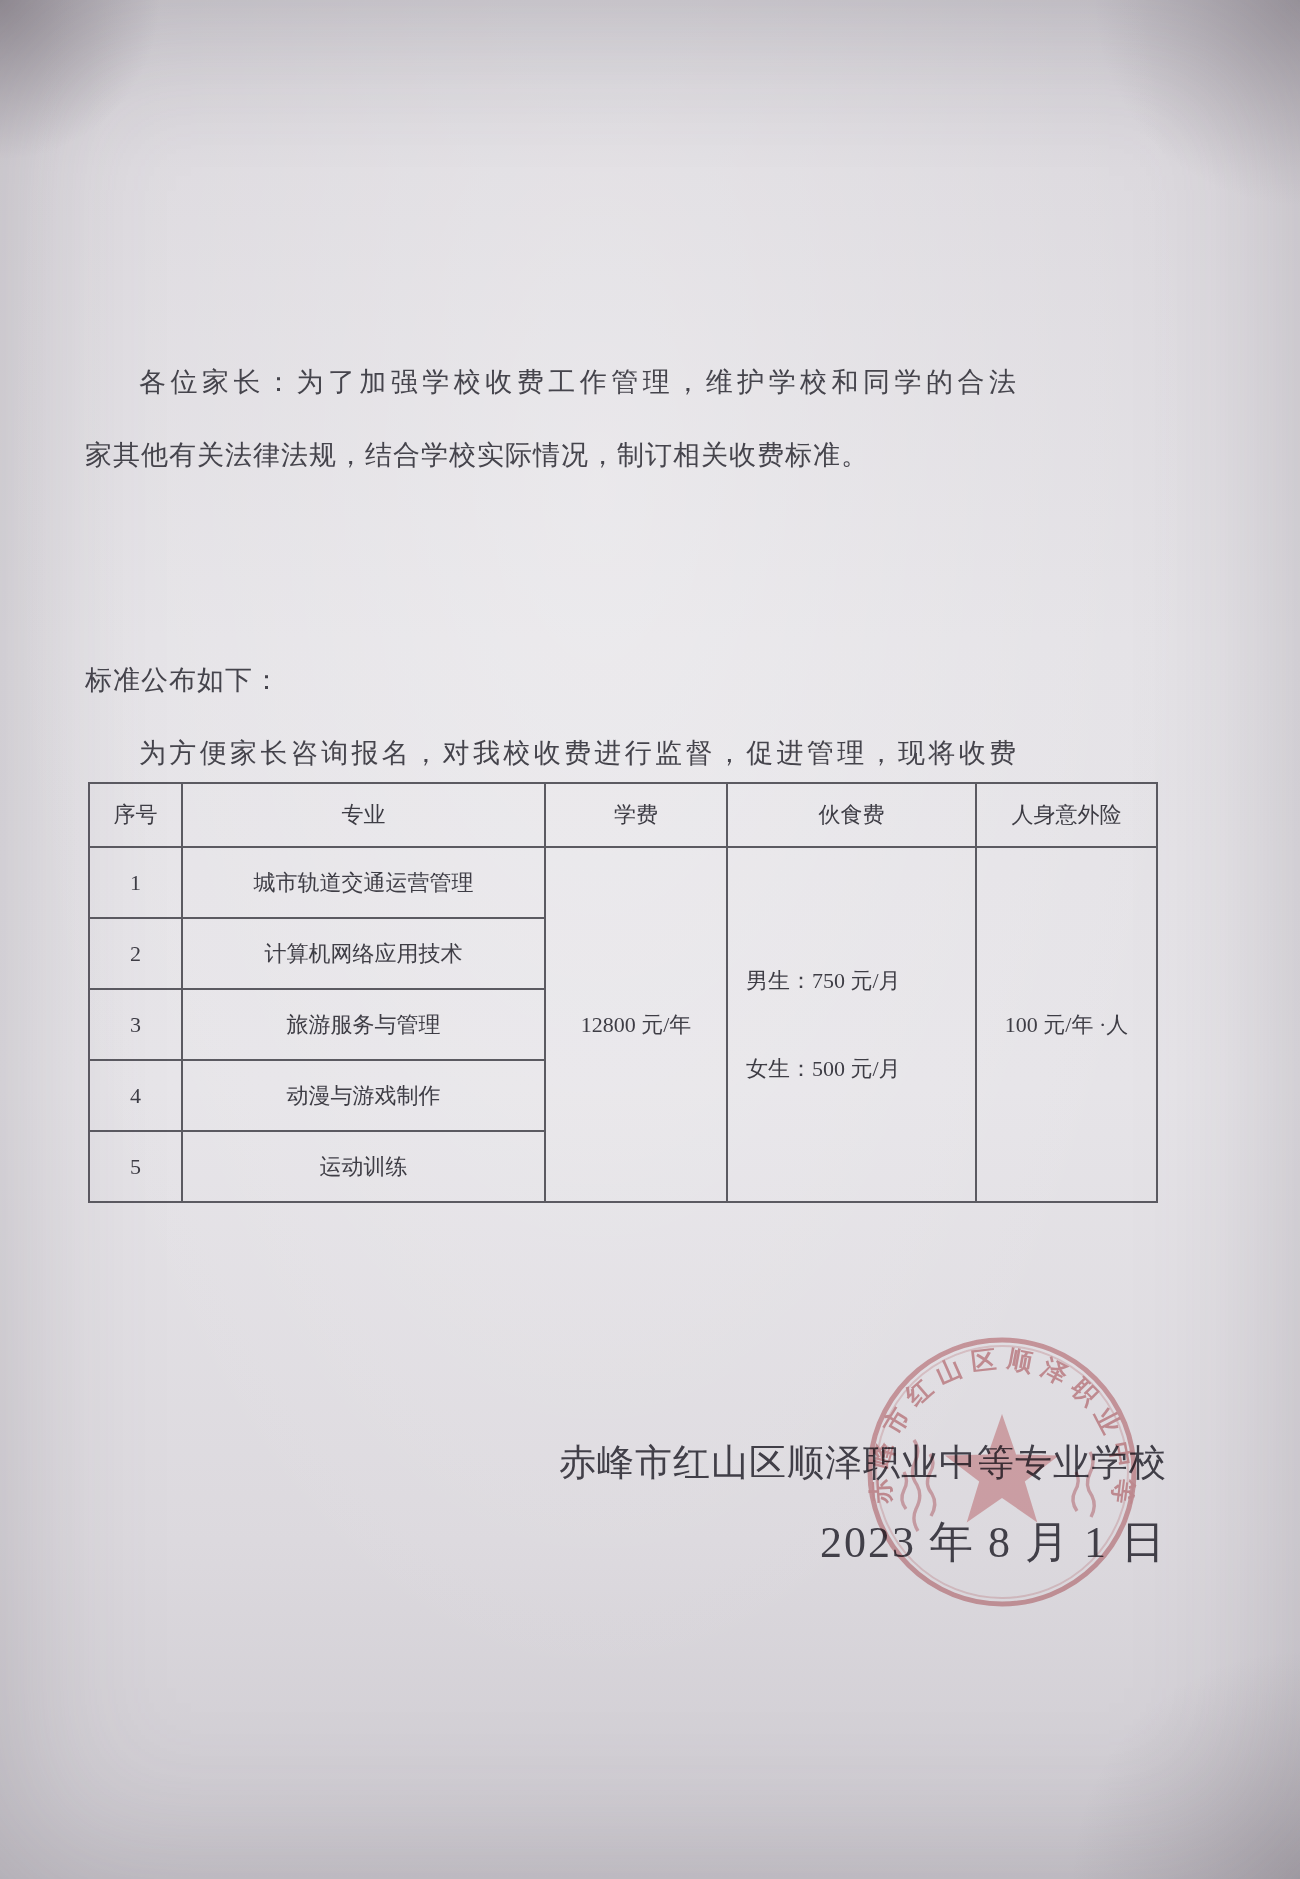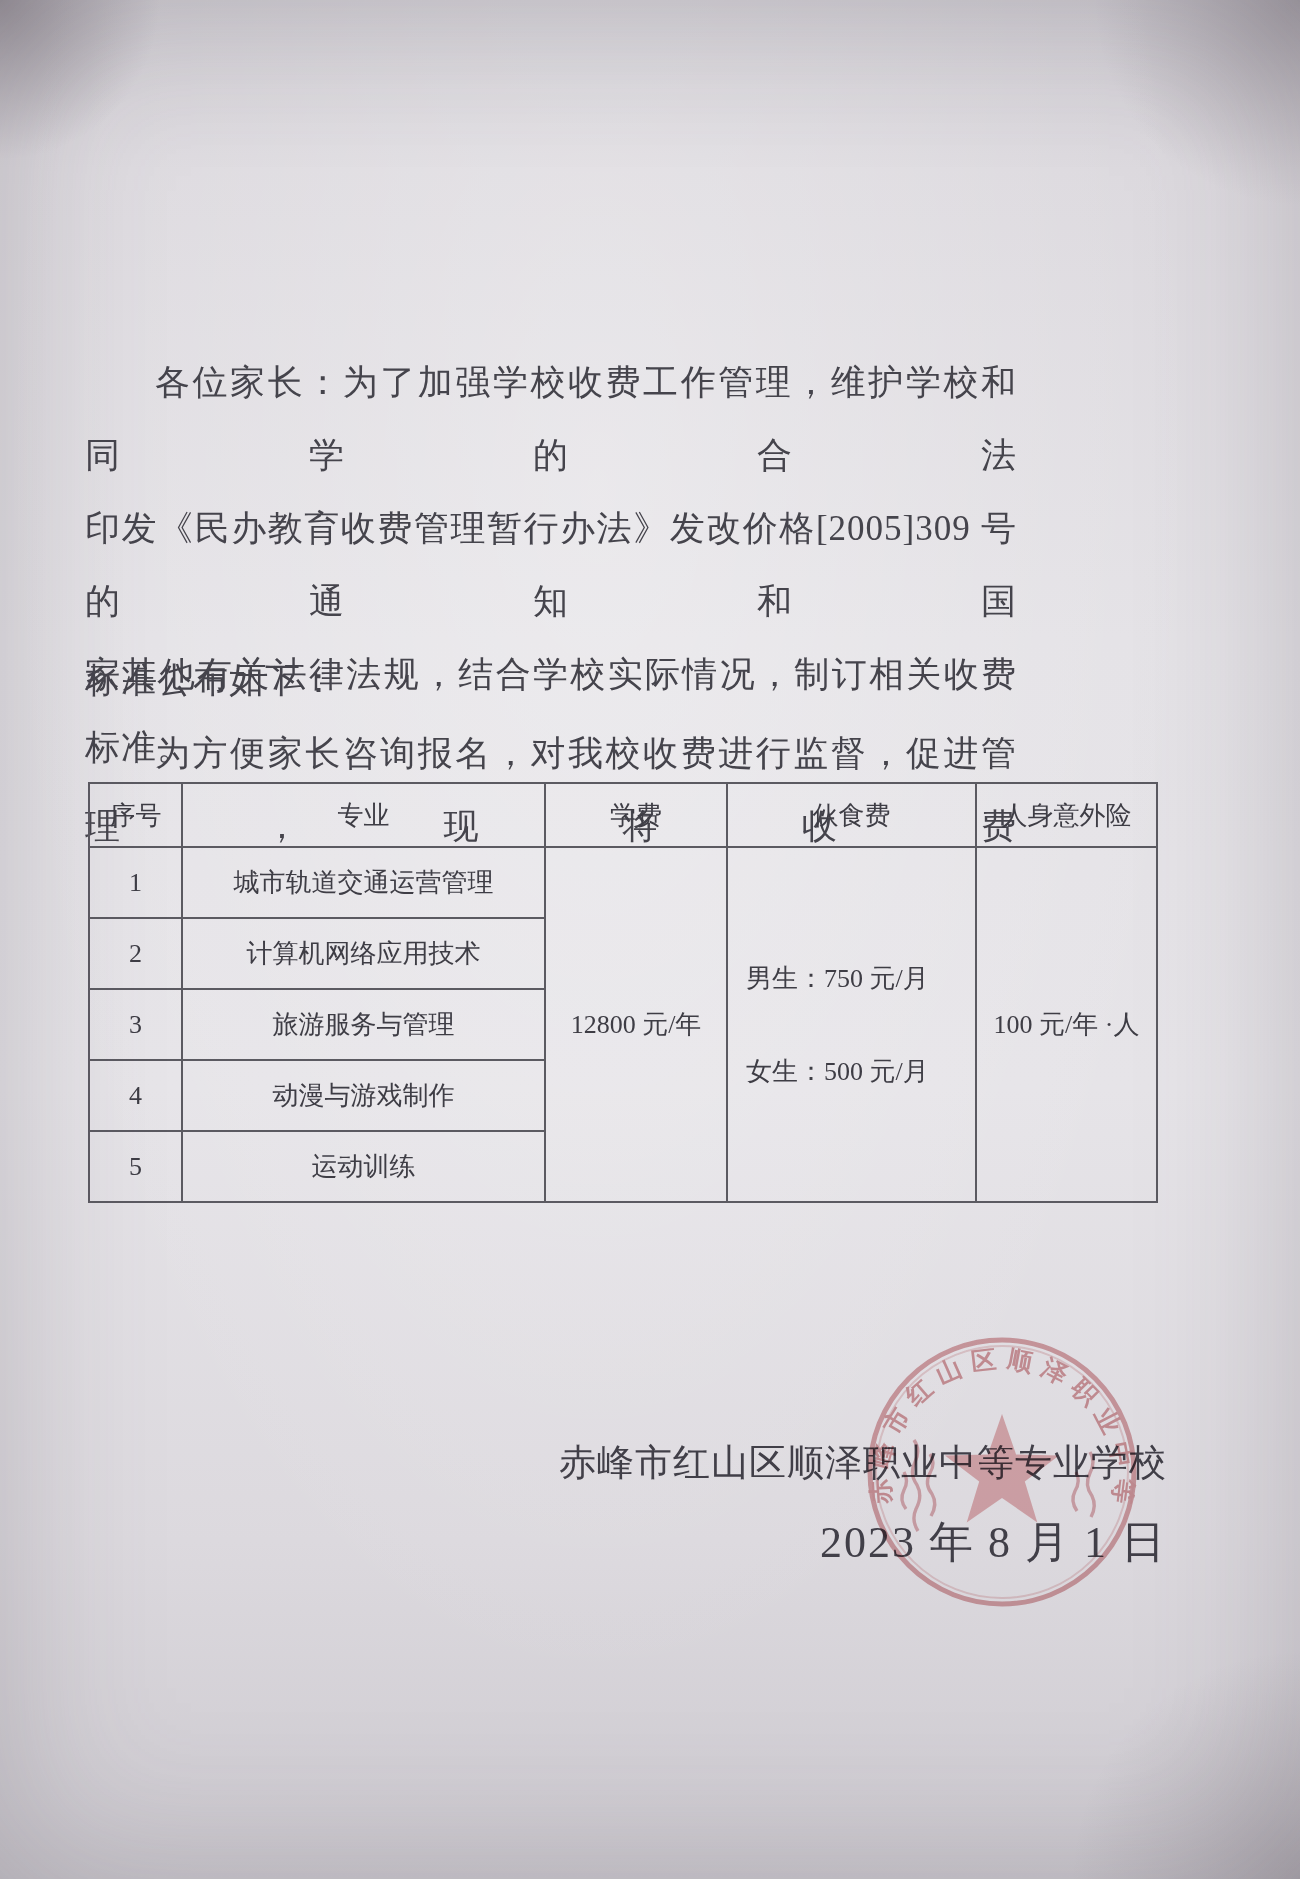--- a/index.html
+++ b/index.html
@@ -19,28 +19,28 @@
   }
   .paper::after{
     content:"";position:absolute;inset:0;pointer-events:none;
     box-shadow:inset 0 0 160px rgba(88,82,94,.28);
   }
   .doc-title{
     position:absolute;top:212px;left:0;width:1300px;
     text-align:center;font-size:47px;font-weight:600;
     letter-spacing:9px;color:#3b3a43;
   }
-  .para{position:absolute;left:85px;width:932px;font-size:35px;line-height:73px;color:#45444c;}
+  .para{position:absolute;left:85px;width:932px;font-size:27px;line-height:73px;color:#45444c;}
   .para .ln{text-align:justify;text-align-last:justify;letter-spacing:1px;}
   .para .ln.first{text-indent:2em;}
   .para .ln.last{text-align-last:left;}
   .fee-table{
     position:absolute;left:88px;top:782px;width:1068px;
     border-collapse:collapse;table-layout:fixed;
-    font-size:26px;color:#3e3d45;
+    font-size:22px;color:#3e3d45;
   }
   .fee-table td,.fee-table th{
     border:2px solid #5b5a61;text-align:center;vertical-align:middle;
     font-weight:500;padding:0;
   }
   .fee-table th{height:62px;}
   .fee-table td{height:69px;}
   .meal-cell{vertical-align:middle;}
   .meal-inner{display:flex;flex-direction:column;gap:58px;align-items:flex-start;padding-left:18px;}
   .sig{position:absolute;right:133px;text-align:right;color:#413f48;}
@@ -49,21 +49,20 @@
   .seal{position:absolute;left:852px;top:1322px;mix-blend-mode:multiply;opacity:.82;}
 </style>
 </head>
 <body>
 
 <div class="paper">
 
 
   <div class="para" style="top:346px;">
     <div class="ln first">各位家长：为了加强学校收费工作管理，维护学校和同学的合法</div>
-    <div class="ln">印发《民办教育收费管理暂行办法》发改价格[2005]309 号的通知和国</div>
     <div class="ln last">家其他有关法律法规，结合学校实际情况，制订相关收费标准。</div>
   </div>
 
   <div class="para" style="top:644px;">
     <div class="ln last">标准公布如下：</div>
     <div class="ln first">为方便家长咨询报名，对我校收费进行监督，促进管理，现将收费</div>
   </div>
 
   <table class="fee-table">
     <colgroup>

